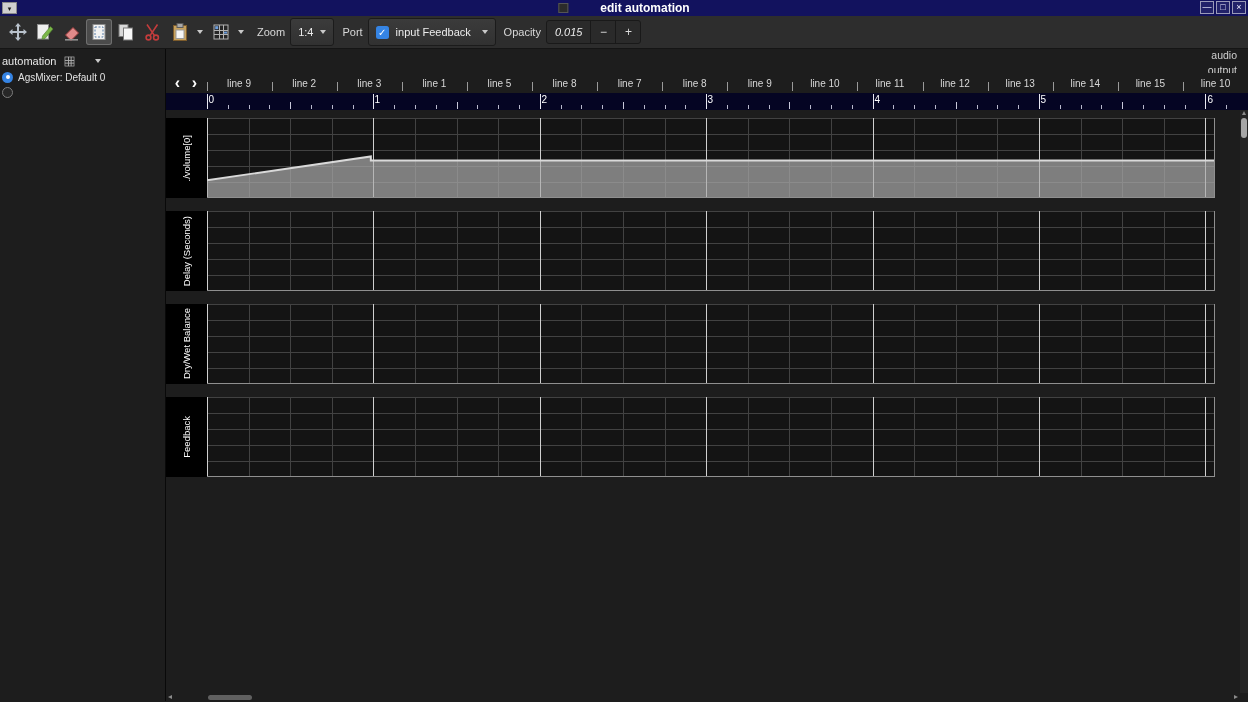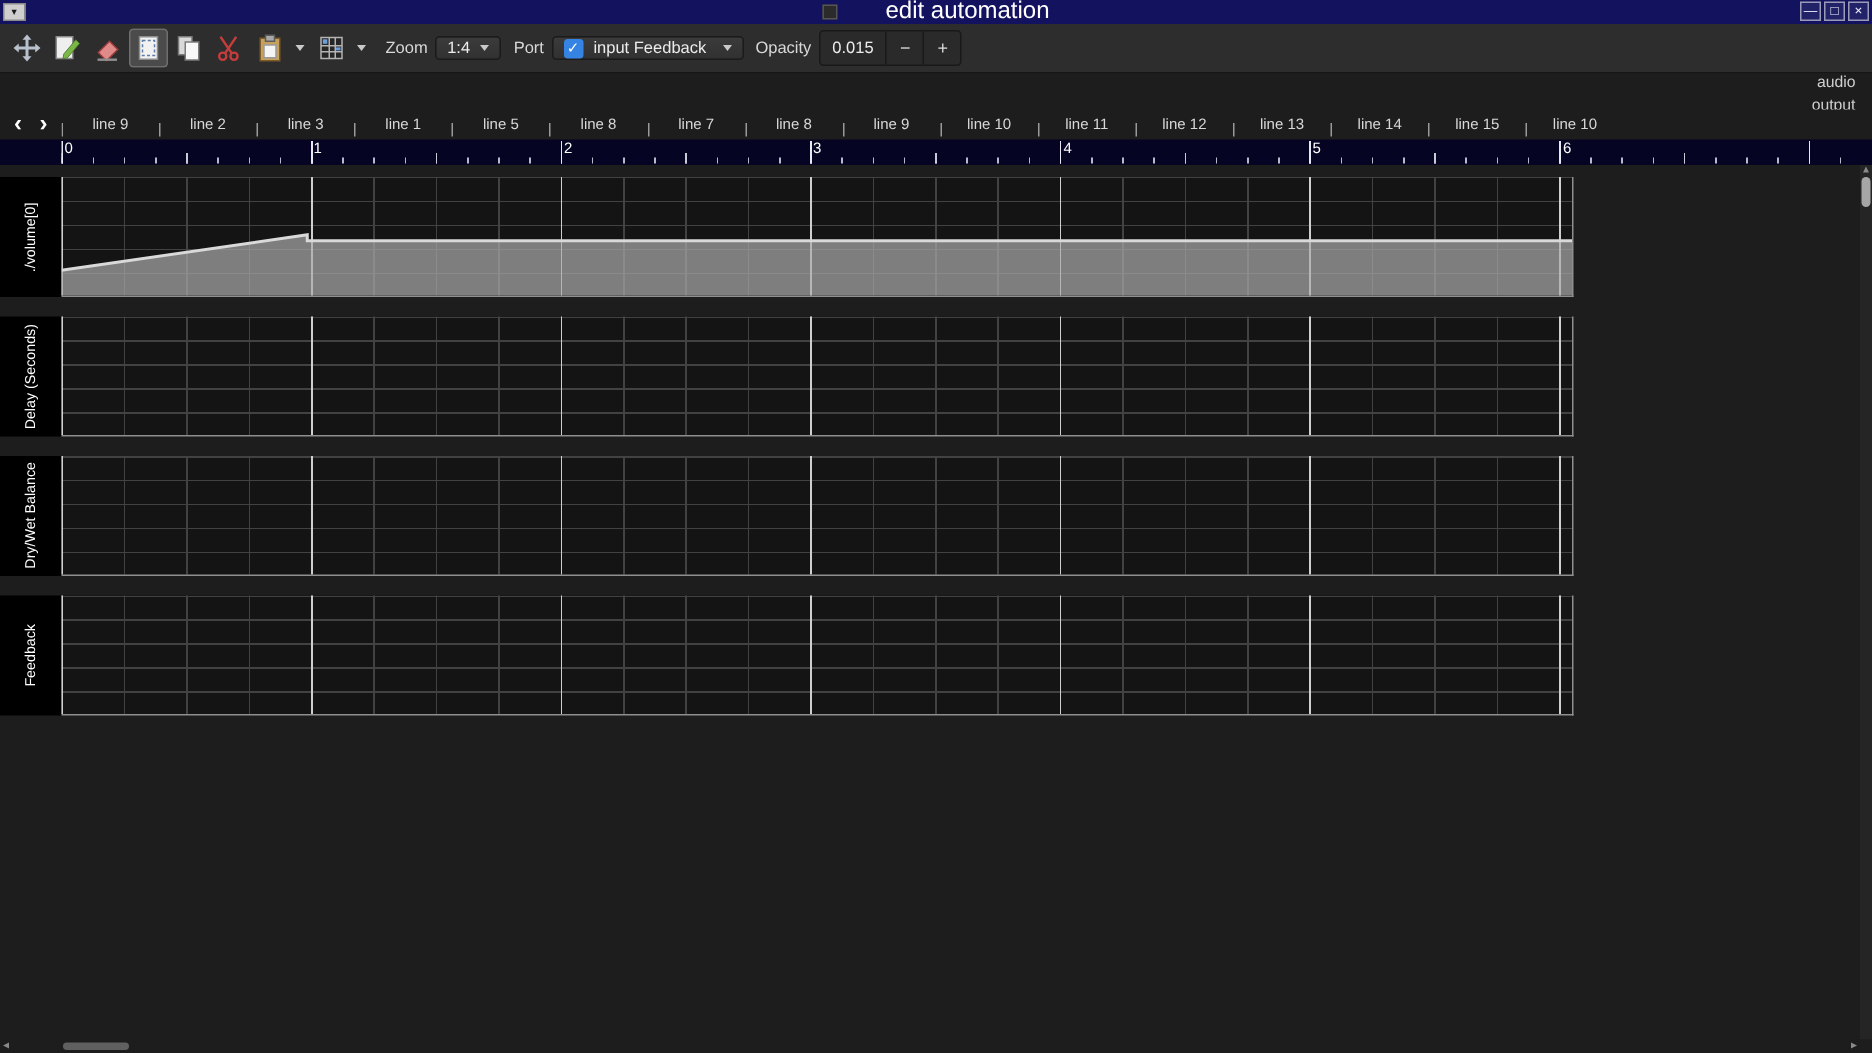--- a/index.html
+++ b/index.html
@@ -5,37 +5,37 @@
   html,body{margin:0;padding:0;background:#1d1d1d;}
   *{box-sizing:border-box;font-family:"Liberation Sans",sans-serif;}
   .window{position:relative;width:1248px;height:702px;background:#1d1d1d;overflow:hidden;}
 
   
   .titlebar{height:16px;background:#12125e;position:relative;display:flex;align-items:center;}
   .menu-btn{width:15px;height:12px;margin-left:2px;background:#cfcfcf;border:1px solid #8a8a8a;
     display:flex;align-items:center;justify-content:center;font-size:7px;color:#1a1a1a;line-height:1;}
   .title-center{position:absolute;left:50%;transform:translateX(-50%);display:flex;align-items:center;gap:4px;}
   .title-icon{width:10px;height:10px;background:#2b2b2b;border:1px solid #555;}
-  .title-text{color:#ffffff;font-weight:normal;font-size:16px;white-space:nowrap;padding-left:28px;}
+  .title-text{color:#ffffff;font-weight:bold;font-size:12px;white-space:nowrap;padding-left:28px;}
   .win-controls{position:absolute;right:2px;top:1px;display:flex;gap:2px;}
   .win-btn{width:14px;height:13px;border:1px solid #9a9ab8;background:rgba(255,255,255,0.07);
     color:#eef;font-size:9px;line-height:11px;text-align:center;}
 
   
   .toolbar{height:33px;background:#2d2d2d;border-bottom:1px solid #151515;display:flex;align-items:center;padding-left:5px;}
   .tbtn{width:26px;height:26px;margin-right:1px;display:flex;align-items:center;justify-content:center;border-radius:3px;}
   .tbtn.active{background:#4b4b4b;box-shadow:inset 0 0 0 1px #6f6f6f;}
   .menu-arrow{width:12px;height:26px;display:flex;align-items:center;justify-content:center;margin-right:2px;}
   .tri-down{width:0;height:0;border-left:3.5px solid transparent;border-right:3.5px solid transparent;border-top:4px solid #c9c9c9;}
   .tb-label{color:#d8d8d8;font-size:11px;margin:0 5px 0 8px;}
-  .combo{height:16px;display:flex;align-items:center;gap:7px;padding:0 7px;
+  .combo{height:28px;display:flex;align-items:center;gap:7px;padding:0 7px;
     background:linear-gradient(#3b3b3b,#313131);border:1px solid #1b1b1b;border-radius:3px;color:#ececec;font-size:11px;}
   .checkbox{width:13px;height:13px;background:#3584e4;border-radius:2.5px;color:#fff;font-size:10px;line-height:13px;text-align:center;}
   .spin{height:24px;display:flex;align-items:stretch;background:#2a2a2a;border:1px solid #191919;border-radius:3px;color:#ececec;font-size:11px;}
-  .spin .val{display:flex;align-items:center;padding:0 8px;min-width:36px;}
+  .spin .val{display:flex;align-items:center;padding:0 8px;min-width:36px;font-style:italic;}
   .spin .sbtn{width:25px;display:flex;align-items:center;justify-content:center;border-left:1px solid #191919;color:#dcdcdc;font-size:12px;}
 
   
   .bodyrow{display:flex;height:652px;}
   .sidebar{width:190px;border-right:1px solid #090909;padding-top:4px;}
   .sb-header{display:flex;align-items:center;gap:7px;height:16px;padding-left:2px;color:#e8e8e8;font-size:11px;}
   .machine-row{display:flex;align-items:center;gap:5px;height:14px;padding-left:2px;margin-top:1px;}
   .radio{width:11px;height:11px;border-radius:50%;position:relative;flex:0 0 11px;}
   .radio.sel{background:#3584e4;}
   .radio.sel::after{content:"";position:absolute;left:3.5px;top:3.5px;width:4px;height:4px;border-radius:50%;background:#fff;}
@@ -178,20 +178,38 @@
     <span class="tb-label">Opacity</span>
     <div class="spin">
       <span class="val">0.015</span>
       <span class="sbtn">−</span>
       <span class="sbtn">+</span>
     </div>
   </div>
 
   <div class="bodyrow">
 
+    <div class="sidebar">
+      <div class="sb-header">
+        <span>automation</span>
+        <svg width="13" height="13" viewBox="0 0 20 20">
+          <rect x="3" y="3" width="14" height="14" fill="#262626" stroke="#b3b3b3"></rect>
+          <path d="M3 8.5 H17 M3 12.5 H17 M8.5 3 V17 M12.5 3 V17" stroke="#b3b3b3" stroke-width="1.4"></path>
+        </svg>
+        <span class="tri-down" style="margin-left:12px;"></span>
+      </div>
+      <div class="machine-row">
+        <span class="radio sel"></span>
+        <span class="machine-label">AgsMixer: Default 0</span>
+      </div>
+      <div class="machine-row">
+        <span class="radio unsel"></span>
+        <span class="machine-label"></span>
+      </div>
+    </div>
 
     <div class="main">
 
       <div class="tabbar">
         <div class="tab">audio</div>
         <div class="tab">output</div>
         <div class="tab active">input</div>
       </div>
 
       <div class="lineheader">

